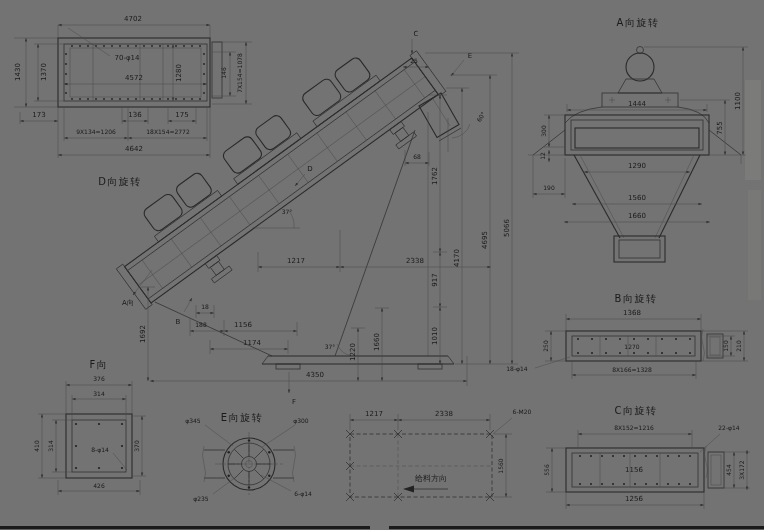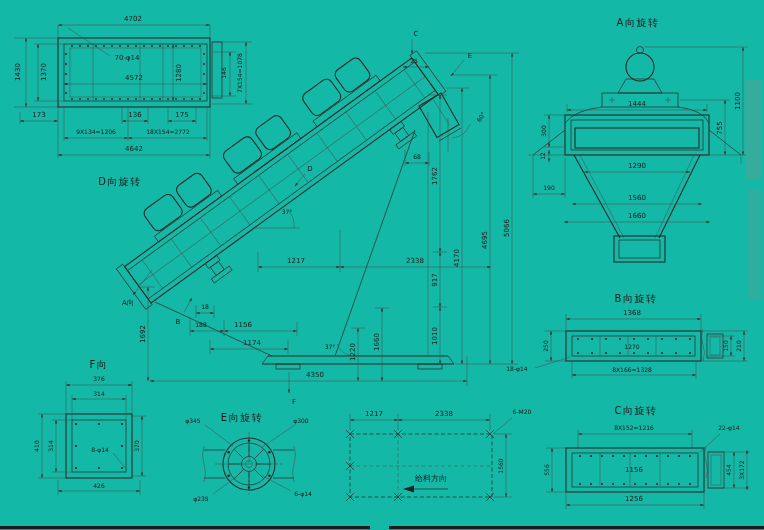--- a/index.html
+++ b/index.html
@@ -1,16 +1,16 @@
 <!DOCTYPE html>
 <html><head>
 <meta charset="utf-8">
 <style>
   html,body{margin:0;padding:0;background:#e8e8e4;}
-  #stage{position:relative;width:764px;height:530px;background:#14b8a6;overflow:hidden;font-family:"DejaVu Sans",sans-serif;}
+  #stage{position:relative;width:764px;height:530px;background:#737373;overflow:hidden;font-family:"DejaVu Sans",sans-serif;}
   svg{position:absolute;left:0;top:0;}
   svg text{font-family:"DejaVu Sans",sans-serif;font-size:7px;fill:#1a1a1a;}
   .ttl{font-size:10px;letter-spacing:1.5px;}
   .s6{font-size:6px;}
   .o{stroke:#2a2a2a;stroke-width:1.1;fill:none;}
   .m{stroke:#2f2f2f;stroke-width:0.75;fill:none;}
   .t{stroke:#4a4a4a;stroke-width:0.5;fill:none;}
   .dsh{stroke-dasharray:4 2.5;}
   .cl{stroke-dasharray:7 2 2 2;}
   .dot{fill:#222;stroke:none;}

